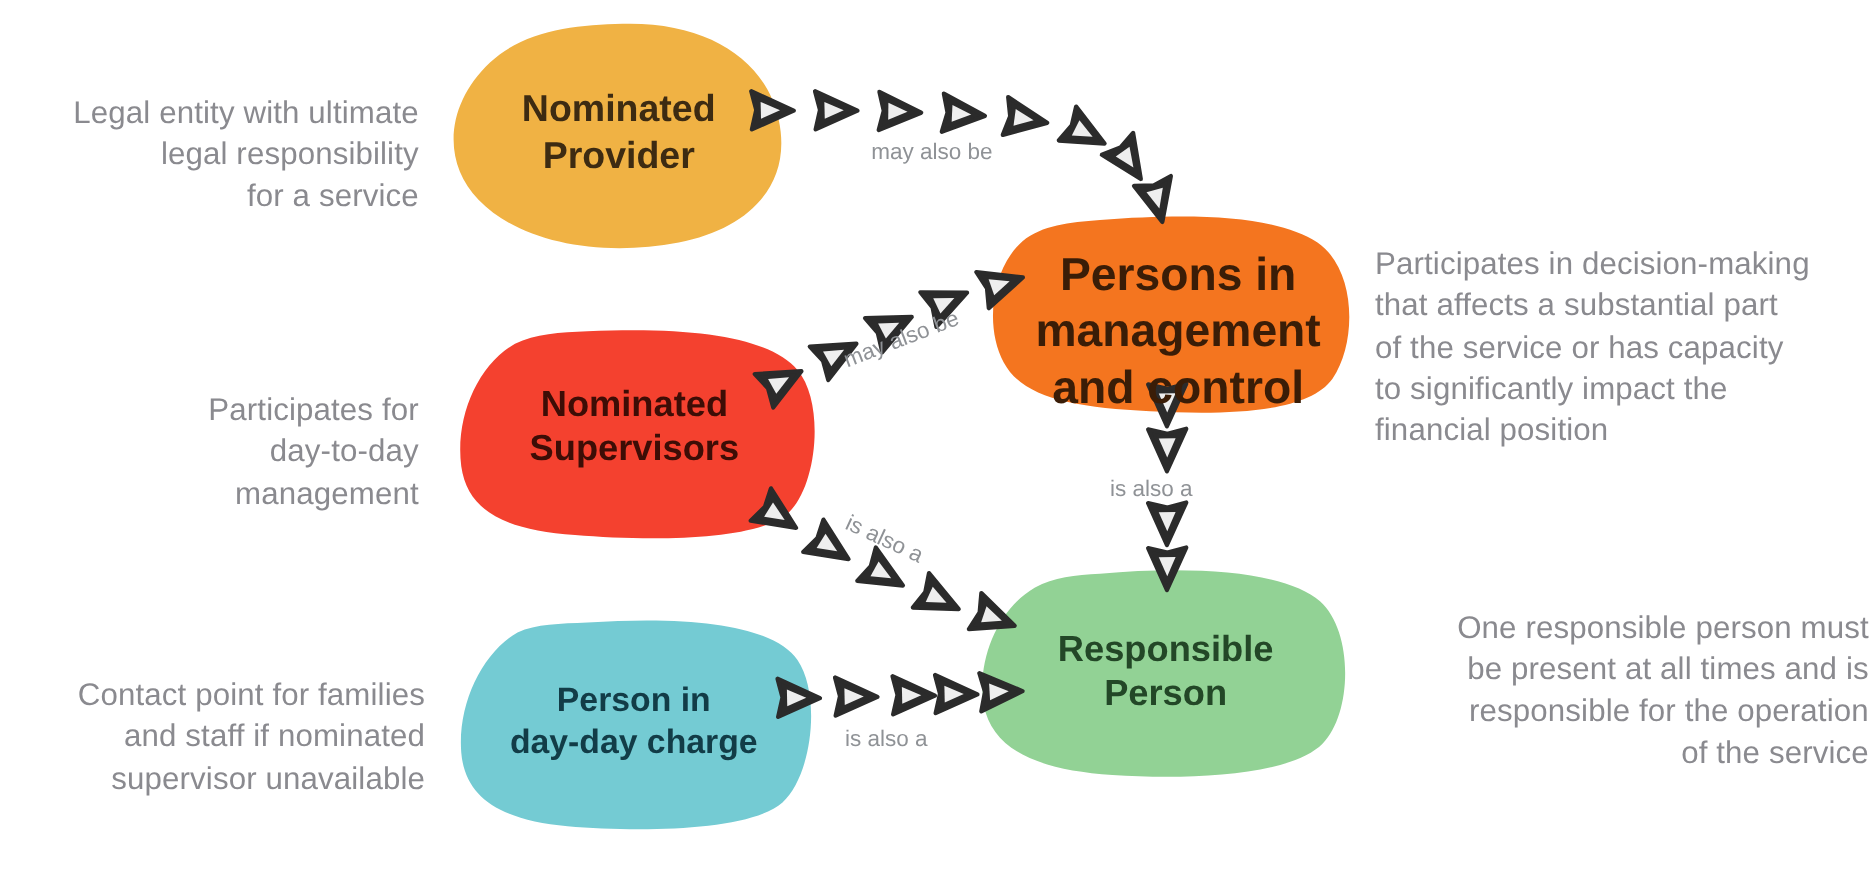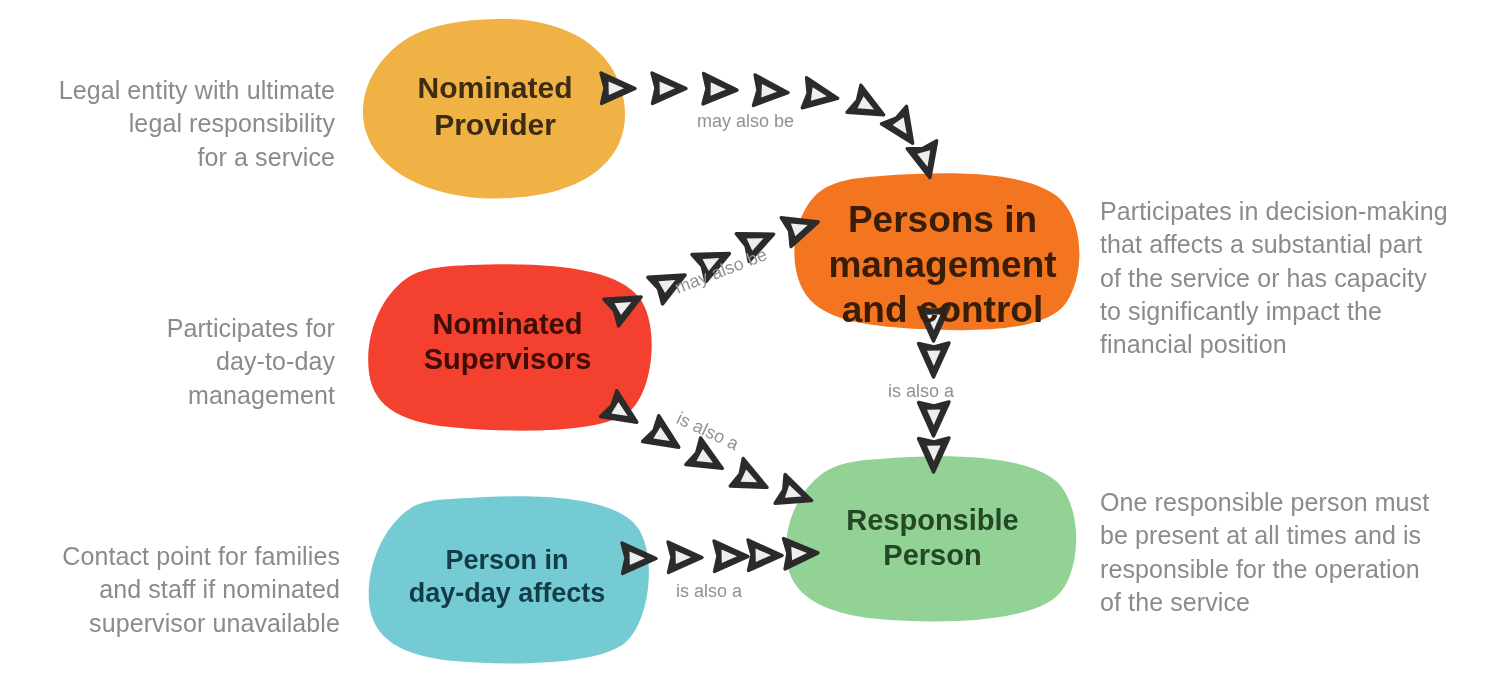--- a/index.html
+++ b/index.html
@@ -167,37 +167,37 @@
 management
 and control</div>
 
   <div class="node-label" style="left:375px; top:307px; width:265px; font-size:29px; color:#3d0d06;">Nominated
 Supervisors</div>
 
   <div class="node-label" style="left:800px; top:503px; width:265px; font-size:29px; color:#234727;text-align:center;">Responsible
 Person</div>
 
   <div class="node-label" style="left:372px; top:544px; width:270px; font-size:27px; color:#123c47;">Person in
-day-day affects</div>
+day-day charge</div>
 
   <div class="desc desc-left" style="left:1100px; top:195px; width:395px;">Participates in decision-making
 that affects a substantial part
 of the service or has capacity
 to significantly impact the
 financial position</div>
 
   <div class="desc desc-right" style="left:10px; top:74px; width:325px;">Legal entity with ultimate
 legal responsibility
 for a service</div>
 
   <div class="desc desc-right" style="left:10px; top:312px; width:325px;">Participates for
 day-to-day
 management</div>
 
-  <div class="desc desc-left" style="left:1100px; top:486px; width:395px;">One responsible person must
+  <div class="desc desc-left" style="left:1100px; top:486px; width:395px;text-align:right;">One responsible person must
 be present at all times and is
 responsible for the operation
 of the service</div>
 
   <div class="desc desc-right" style="left:10px; top:540px; width:330px;text-align:right;">Contact point for families
 and staff if nominated
 supervisor unavailable</div>
 
   <div class="edge-label" style="left:697px; top:111px;">may also be</div>
 

